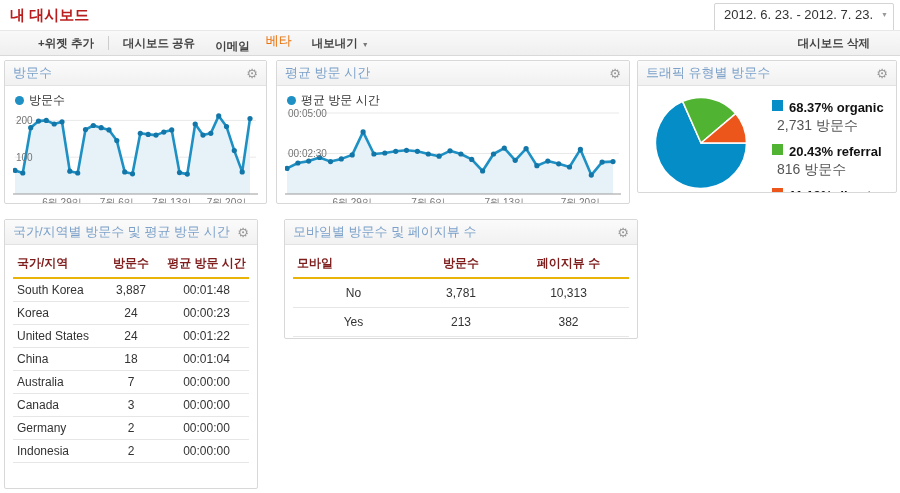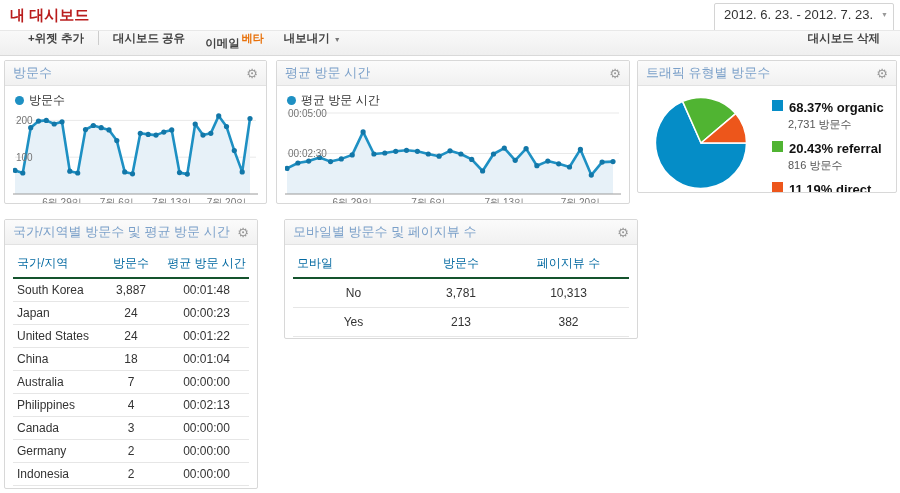--- a/index.html
+++ b/index.html
@@ -10,24 +10,24 @@
   
   .page-header { position:relative; height:30px; background:#fff; }
   .page-title { position:absolute; left:10px; top:6px; font-size:15px; font-weight:bold; color:#b91c1c; }
   .date-picker { position:absolute; right:6px; top:3px; background:#fff; border:1px solid #d4d4d4;
     border-radius:2px; padding:3px 20px 16px 9px; font-size:13px; color:#333; cursor:pointer; }
   .date-picker .caret { position:absolute; right:5px; top:7px; font-size:7px; color:#999; }
 
   
   .toolbar { position:relative; height:26px; background:linear-gradient(#f9f9f9,#efefef);
     border-top:1px solid #e8e8e8; border-bottom:1px solid #d9d9d9;
-    display:flex; align-items:flex-start; padding:0 18px; font-size:11.5px; font-weight:bold; color:#444; }
+    display:flex; align-items:center; padding:0 28px; font-size:11.5px; font-weight:bold; color:#444; }
   .tb-btn { cursor:pointer; padding:0 10px; white-space:nowrap; }
   .tb-sep { width:1px; height:14px; background:#ccc; margin:0 4px; }
-  .beta-badge { color:#e8710a; font-size:11px; font-weight:bold; vertical-align:super; margin-left:2px; }
+  .beta-badge { color:#e8710a; font-size:13px; font-weight:normal; vertical-align:super; margin-left:16px; }
   .tb-caret { font-size:7px; color:#777; margin-left:4px; }
   .tb-right { margin-left:auto; cursor:pointer; padding-right:2px; }
 
   
   .canvas { position:absolute; left:0; right:0; top:57px; bottom:0; background:#fff; }
   .widget { position:absolute; background:#fff; border:1px solid #d8d8d8; border-radius:2px; overflow:hidden; }
   .widget-header { height:25px; background:linear-gradient(#fbfbfb,#f1f1f1); border-bottom:1px solid #e2e2e2;
     display:flex; align-items:center; justify-content:space-between; padding:0 8px; }
   .widget-title { font-size:13px; color:#7ba0c9; }
   .gear { color:#999; font-size:13px; cursor:pointer; line-height:1; }
@@ -43,27 +43,27 @@
   svg text { font-family:"Liberation Sans","DejaVu Sans",sans-serif; }
 
   
   .pie-body { display:flex; padding:6px 8px 0 16px; }
   .pie-wrap { margin-top:4px; }
   .pie-legend { margin-left:24px; margin-top:8px; }
   .pleg { margin-bottom:9px; }
   .pleg-head { display:flex; align-items:flex-start; font-size:13px; color:#111; }
   .pleg-head b { font-weight:bold; }
   .swatch { display:inline-block; width:11px; height:11px; margin-right:6px; flex:none; }
-  .pleg-sub { font-size:11px; color:#555; margin:2px 0 0 16px; }
+  .pleg-sub { font-size:14px; color:#555; margin:2px 0 0 5px; }
 
   
   .table-wrap { padding:4px 8px 0 8px; }
   table.widget-table { width:100%; border-collapse:collapse; font-size:12px; table-layout:fixed; }
-  .widget-table th { font-weight:normal; color:#0369a1; text-align:left; padding:6px 2px 5px 2px;
-    border-bottom:2px solid #14532d; }
+  .widget-table th { font-weight:bold; color:#7f1d1d; text-align:left; padding:6px 2px 5px 2px;
+    border-bottom:2px solid #eab308; }
   .widget-table td { color:#333; padding:4px 2px; border-bottom:1px solid #e6e6e6; }
   .widget-table th:nth-child(1), .widget-table td:nth-child(1) { width:36%; text-align:left; padding-left:4px; }
   .widget-table th:nth-child(2), .widget-table td:nth-child(2) { width:28%; text-align:center; }
   .widget-table th:nth-child(3), .widget-table td:nth-child(3) { width:36%; text-align:center; }
   #w-mobile td { padding:7px 2px;text-align:center; }
 </style>
 </head>
 <body>
 
 <div class="page">
@@ -253,45 +253,40 @@
                 <th>평균 방문 시간</th>
               </tr>
             </thead>
             <tbody>
               <tr>
                 <td>South Korea</td>
                 <td>3,887</td>
                 <td>00:01:48</td>
               </tr>
               <tr>
-                <td>Japan</td>
+                <td>Korea</td>
                 <td>24</td>
                 <td>00:00:23</td>
               </tr>
               <tr>
                 <td>United States</td>
                 <td>24</td>
                 <td>00:01:22</td>
               </tr>
               <tr>
                 <td>China</td>
                 <td>18</td>
                 <td>00:01:04</td>
               </tr>
               <tr>
                 <td>Australia</td>
                 <td>7</td>
                 <td>00:00:00</td>
               </tr>
               <tr>
-                <td>Philippines</td>
-                <td>4</td>
-                <td>00:02:13</td>
-              </tr>
-              <tr>
                 <td>Canada</td>
                 <td>3</td>
                 <td>00:00:00</td>
               </tr>
               <tr>
                 <td>Germany</td>
                 <td>2</td>
                 <td>00:00:00</td>
               </tr>
               <tr>

